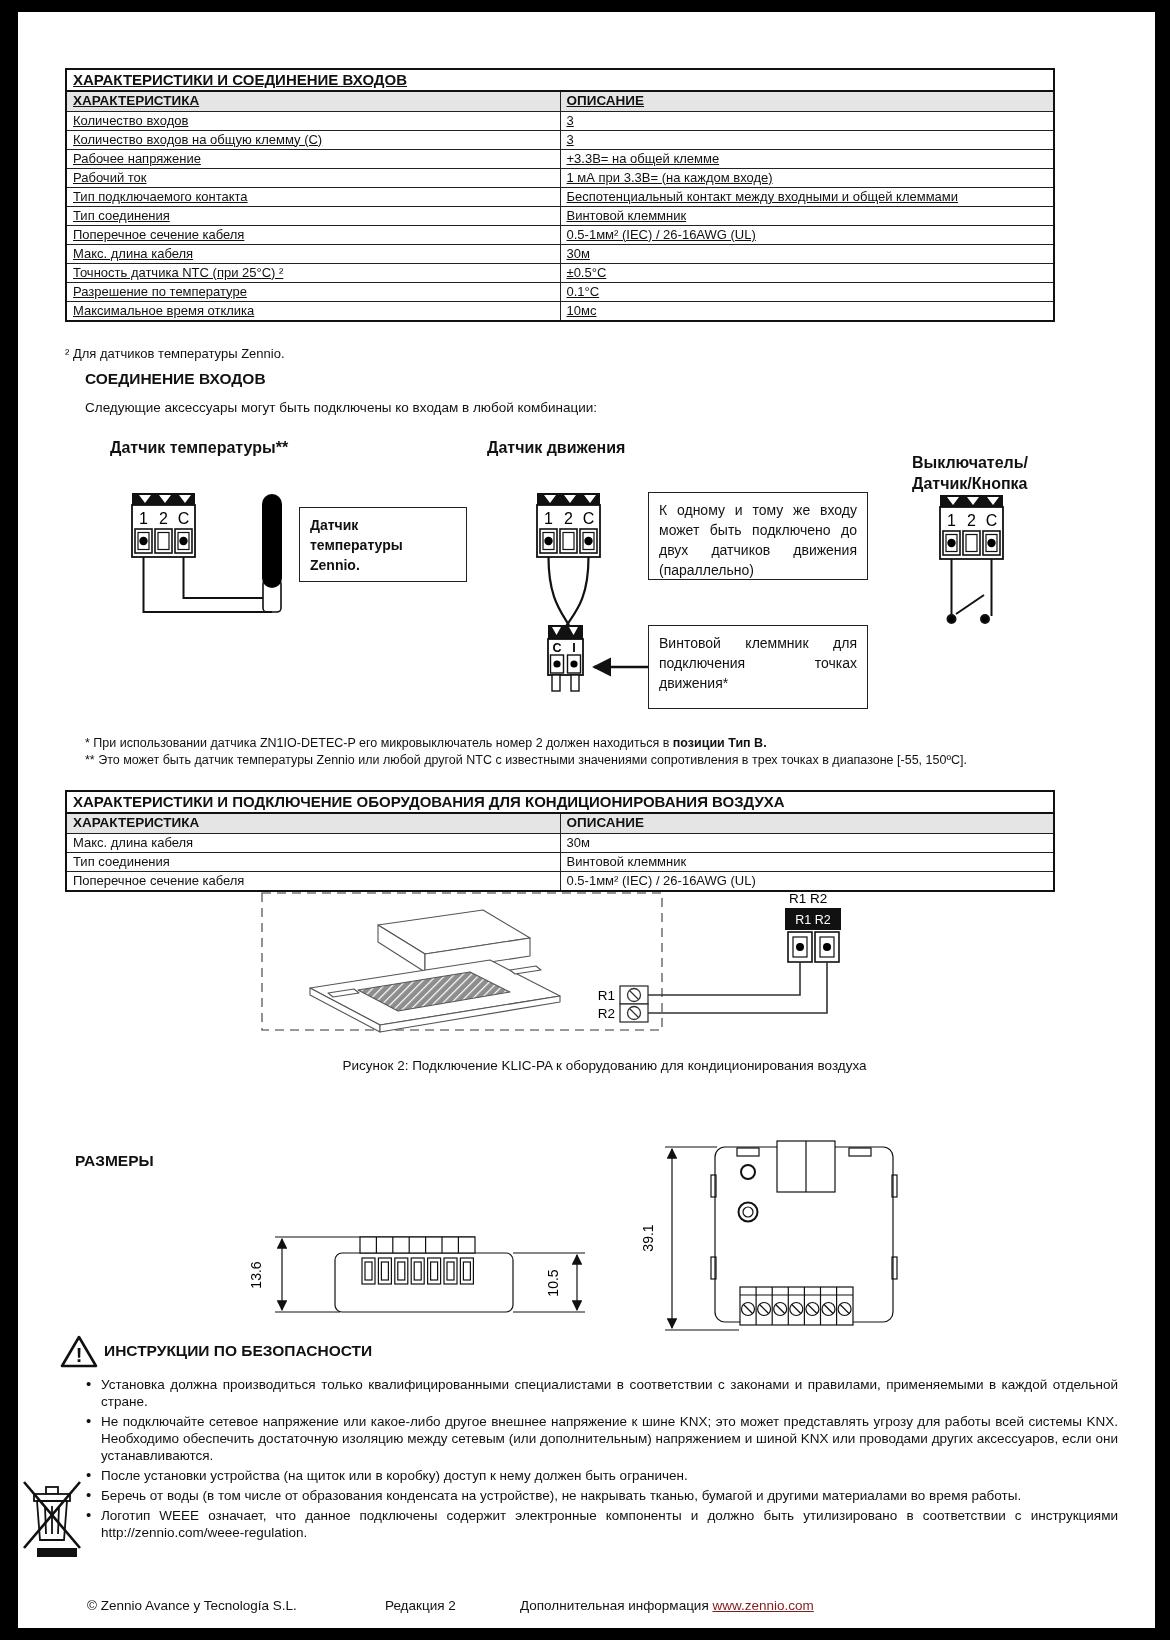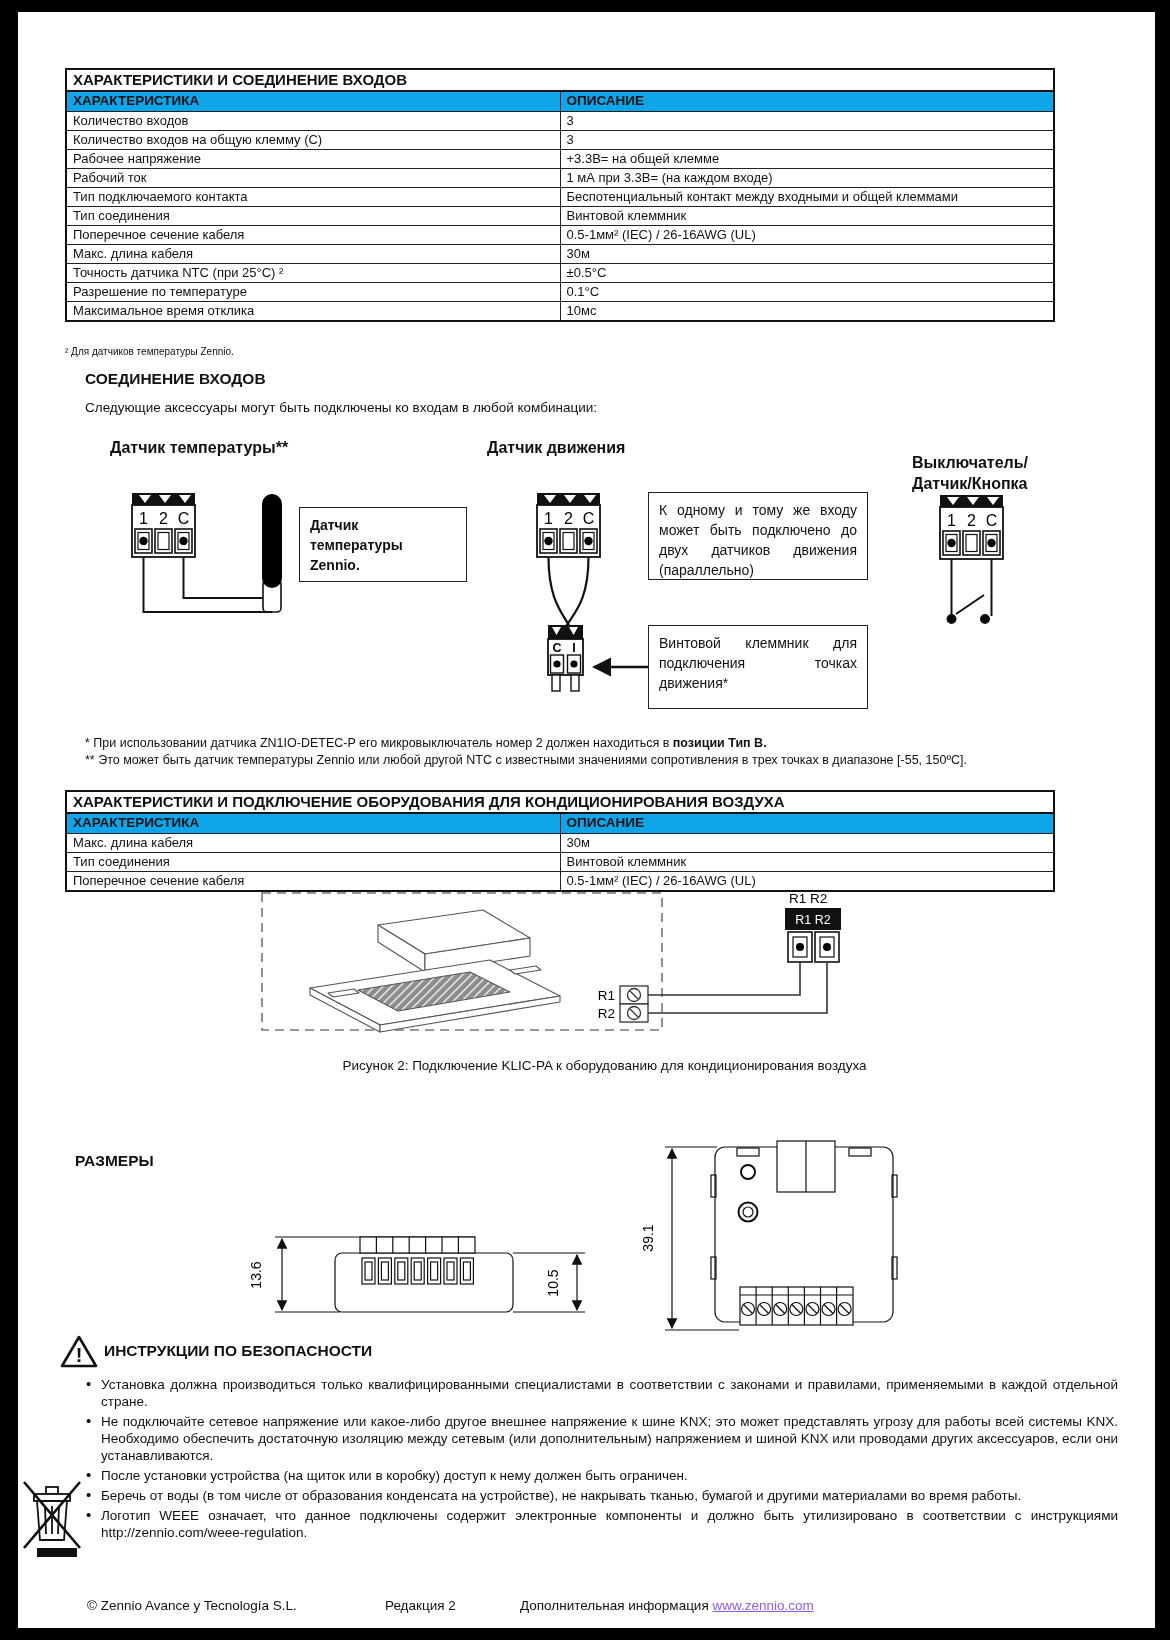--- a/index.html
+++ b/index.html
@@ -5,56 +5,56 @@
   * { box-sizing: border-box; margin: 0; padding: 0; }
   html,body { width:1170px; height:1640px; }
   body { background:#000; position:relative; font-family:"Liberation Sans","DejaVu Sans",sans-serif; color:#111; }
   .page { position:absolute; left:18px; top:12px; width:1137px; height:1616px; background:#fff; overflow:hidden; }
   .abs { position:absolute; }
 
   
   table.spec { border-collapse:collapse; position:absolute; table-layout:fixed; background:#fff; border:2px solid #111; }
   table.spec td { border:1px solid #222; font-size:13px; height:19px; line-height:16px; padding:1px 6px; white-space:nowrap; overflow:hidden; }
   table.spec tr.title td { font-weight:bold; font-size:15px; height:22px; border-bottom:2px solid #111; }
-  table.spec tr.head td { background:#0ea5e9; font-weight:bold; font-size:13.5px; height:20px; }
+  table.spec tr.head td { background:#e5e5e5; font-weight:bold; font-size:13.5px; height:20px; }
   .colchar { width:427px; }
 
   .h-section { font-weight:bold; font-size:15.5px; }
   .intro { font-size:13.5px; }
   .diag-label { font-weight:bold; font-size:16px; line-height:21px; }
 
   .note-box { position:absolute; border:1.5px solid #222; background:#fff; font-size:14px; line-height:20px; padding:7px 10px; text-align:justify; }
   .temp-box { font-weight:bold; text-align:left; }
   .temp-box span { display:inline-block; max-width:110px; }
 
   .footnotes { font-size:12.5px; line-height:16.5px; text-align:justify; }
-  .fn-sup { font-size:10px; }
+  .fn-sup { font-size:13px; }
 
   .caption { font-size:13.5px; text-align:center; width:1137px; }
 
   .bullets { font-size:13.5px; line-height:17px; }
   .bullet { position:relative; padding-left:15px; margin-bottom:3px; text-align:justify; }
   .bullet::before { content:"•"; position:absolute; left:0; top:-1px; font-size:15px; }
 
   .footer-item { position:absolute; font-size:13.5px; white-space:nowrap; }
-  .footer-link { color:#8b5cf6; text-decoration:underline; cursor:pointer; }
+  .footer-link { color:#7f1d1d; text-decoration:underline; cursor:pointer; }
 
   .knx-side { position:absolute; left:22px; top:1628px; transform:rotate(-90deg); transform-origin:0 0;
               color:#8fa93c; font-weight:bold; font-size:17px; letter-spacing:2px; white-space:nowrap; width:200px; }
 
   svg text { font-family:"Liberation Sans","DejaVu Sans",sans-serif; }
 </style>
 </head>
 <body>
 
 <div class="knx-side">KNX·TRADE</div>
 
 <div class="page">
 
-  <table class="spec" style="left:47px; top:56px; width:990px;">
+  <table class="spec" style="left:47px; top:56px; width:990px;text-decoration:underline;">
     <tbody>
         <tr class="title">
           <td colspan="2">ХАРАКТЕРИСТИКИ И СОЕДИНЕНИЕ ВХОДОВ</td>
         </tr>
     <tr class="head">
       <td class="colchar">ХАРАКТЕРИСТИКА</td>
       <td>ОПИСАНИЕ</td>
     </tr>
     <tr>
           <td>Количество входов</td>

